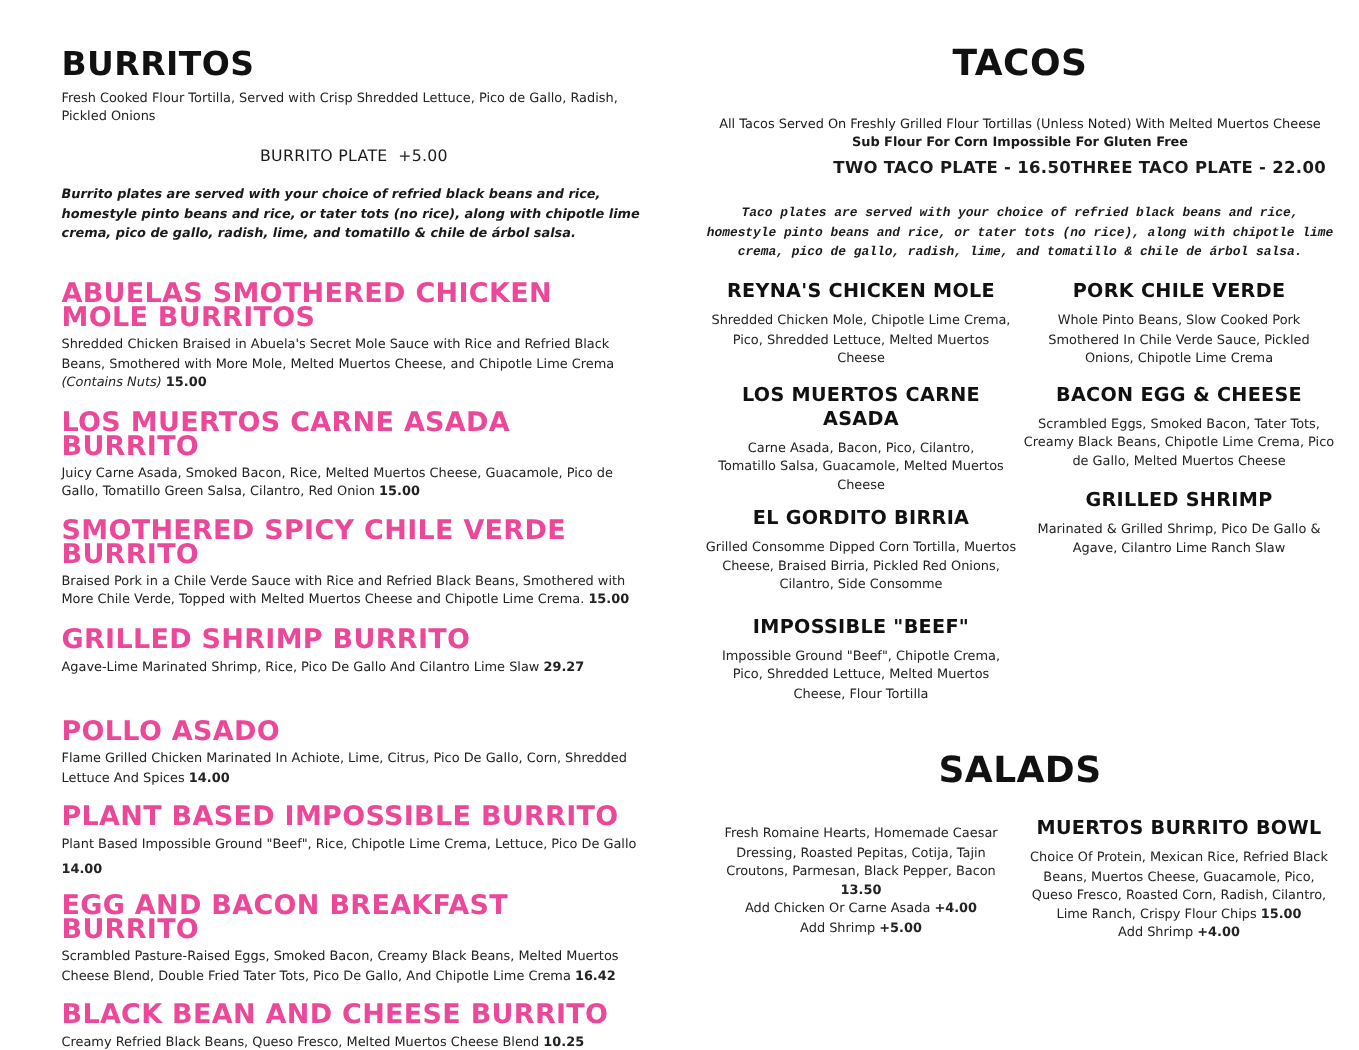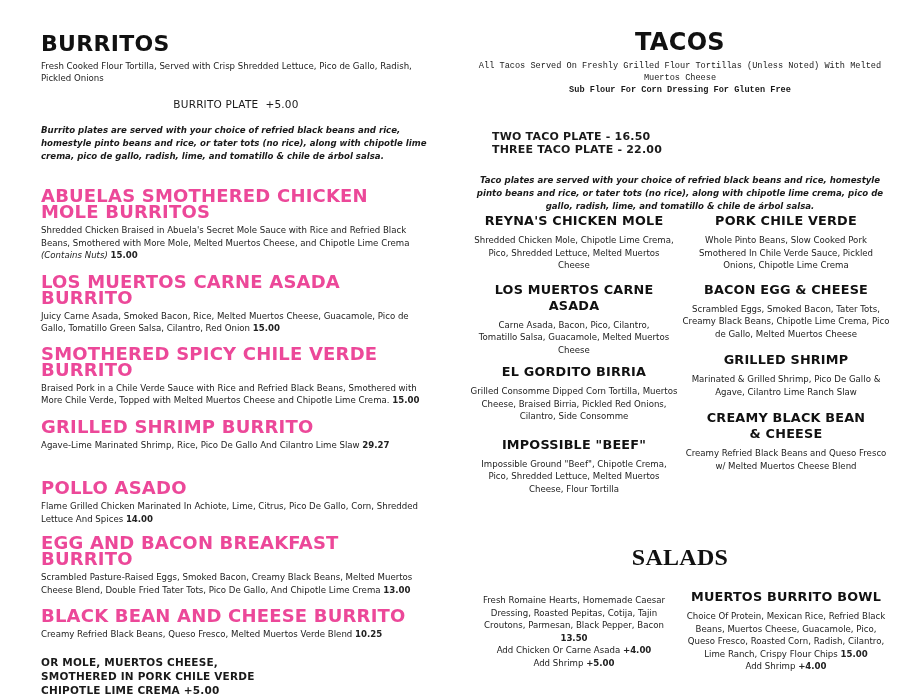--- a/index.html
+++ b/index.html
@@ -19,34 +19,34 @@
     .b-name { font-size: 18px; font-weight: 700; letter-spacing: 0.2px; line-height: 16px; color: #ec4899; }
     .b-desc { font-size: 8.6px; line-height: 12.5px; color: #222; margin-top: 4px; }
     .b-desc .price { font-weight: 700; }
     .b-desc .note { font-style: italic; }
 
     .smothered { font-size: 10.5px; font-weight: 900; line-height: 14px; letter-spacing: 0.2px; margin-top: 14px; }
 
     
     .right { position: absolute; left: 470px; top: 28px; width: 420px; }
     .sec-title-center { font-size: 24px; font-weight: 900; text-align: center; letter-spacing: 0.3px; line-height: 28px; color: #111; }
-    .t-intro { font-size: 8.6px; line-height: 12px; text-align: center; margin-top: 4px; font-family: Liberation Mono, monospace; }
+    .t-intro { font-size: 8.6px; line-height: 12px; text-align: center; margin-top: 21px; }
     .t-intro .bold { font-weight: 700; }
-    .plates-row { display: flex; justify-content: flex-end; margin-top: 34px; padding: 0 6px 0 22px; flex-direction: column; }
+    .plates-row { display: flex; justify-content: flex-end; margin-top: 4px; padding: 0 6px 0 22px; }
     .plates-row span { font-size: 11px; font-weight: 900; letter-spacing: 0.2px; }
-    .t-note { font-size: 8.6px; line-height: 13px; font-style: italic; font-weight: 700; text-align: center; margin-top: 18px; }
+    .t-note { font-size: 8.6px; line-height: 13px; font-style: italic; font-weight: 700; text-align: center; margin-top: 18px; font-family: Liberation Mono, monospace; }
 
-    .grid { display: flex; justify-content: space-between; }
+    .grid { display: flex; justify-content: space-between; margin-top: 12px; }
     .col { width: 208px; text-align: center; }
     .t-item { margin-bottom: 8px; }
     .t-name { font-size: 12.8px; font-weight: 700; letter-spacing: 0.2px; line-height: 16px; color: #111; }
     .t-desc { font-size: 8.6px; line-height: 12.5px; color: #222; margin-top: 5px; }
     .t-desc .price { font-weight: 700; }
 
-    .salads-title { margin-top: 40px; font-family: Liberation Serif, serif; }
+    .salads-title { margin-top: 22px; }
     .s-grid { display: flex; justify-content: space-between; margin-top: 18px; }
   </style>
 </head>
 <body>
 
 <div class="page">
 
   <section class="left">
     <h1 class="sec-title-left">BURRITOS</h1>
     <p class="intro">Fresh Cooked Flour Tortilla, Served with Crisp Shredded Lettuce, Pico de Gallo, Radish, Pickled Onions</p>
@@ -71,43 +71,47 @@
     <div class="b-item" style="margin-top:12px;">
       <div class="b-name">GRILLED SHRIMP BURRITO</div>
       <div class="b-desc"><span>Agave-Lime Marinated Shrimp, Rice, Pico De Gallo And Cilantro Lime Slaw</span> <span class="price">29.27</span></div>
     </div>
 
     <div class="b-item" style="margin-top:29px;">
       <div class="b-name">POLLO ASADO</div>
       <div class="b-desc"><span>Flame Grilled Chicken Marinated In Achiote, Lime, Citrus, Pico De Gallo, Corn, Shredded Lettuce And Spices</span> <span class="price">14.00</span></div>
     </div>
 
+    <div class="b-item" style="margin-top:12px;">
+      <div class="b-name">PLANT BASED IMPOSSIBLE BURRITO</div>
+      <div class="b-desc"><span>Plant Based Impossible Ground "Beef", Rice, Chipotle Lime Crema, Lettuce, Pico De Gallo</span><br><span class="price" style="display:inline-block;margin-top:4px;">14.00</span></div>
+    </div>
 
     <div class="b-item" style="margin-top:10px;">
       <div class="b-name">EGG AND BACON BREAKFAST BURRITO</div>
-      <div class="b-desc"><span>Scrambled Pasture-Raised Eggs, Smoked Bacon, Creamy Black Beans, Melted Muertos Cheese Blend, Double Fried Tater Tots, Pico De Gallo, And Chipotle Lime Crema</span> <span class="price">13.00</span></div>
+      <div class="b-desc"><span>Scrambled Pasture-Raised Eggs, Smoked Bacon, Creamy Black Beans, Melted Muertos Cheese Blend, Double Fried Tater Tots, Pico De Gallo, And Chipotle Lime Crema</span> <span class="price">16.42</span></div>
     </div>
 
     <div class="b-item" style="margin-top:12px;">
       <div class="b-name">BLACK BEAN AND CHEESE BURRITO</div>
-      <div class="b-desc"><span>Creamy Refried Black Beans, Queso Fresco, Melted Muertos Verde Blend</span> <span class="price">10.25</span></div>
+      <div class="b-desc"><span>Creamy Refried Black Beans, Queso Fresco, Melted Muertos Cheese Blend</span> <span class="price">10.25</span></div>
     </div>
 
     <div class="smothered">
       <div>OR MOLE, MUERTOS CHEESE,</div>
       <div>SMOTHERED IN PORK CHILE VERDE</div>
       <div>CHIPOTLE LIME CREMA +5.00</div>
     </div>
   </section>
 
   <section class="right">
     <h1 class="sec-title-center">TACOS</h1>
     <p class="t-intro">
       <span>All Tacos Served On Freshly Grilled Flour Tortillas (Unless Noted) With Melted Muertos Cheese</span><br>
-      <span class="bold">Sub Flour For Corn Dressing For Gluten Free</span>
+      <span class="bold">Sub Flour For Corn Impossible For Gluten Free</span>
     </p>
     <div class="plates-row">
       <span>TWO TACO PLATE - 16.50</span>
       <span>THREE TACO PLATE - 22.00</span>
     </div>
     <p class="t-note">Taco plates are served with your choice of refried black beans and rice, homestyle pinto beans and rice, or tater tots (no rice), along with chipotle lime crema, pico de gallo, radish, lime, and tomatillo &amp; chile de árbol salsa.</p>
 
     <div class="grid">
       <div class="col">
         <div class="t-item">
@@ -134,24 +138,20 @@
           <div class="t-desc">Whole Pinto Beans, Slow Cooked Pork Smothered In Chile Verde Sauce, Pickled Onions, Chipotle Lime Crema</div>
         </div>
         <div class="t-item" style="margin-top:10px;">
           <div class="t-name">BACON EGG &amp; CHEESE</div>
           <div class="t-desc">Scrambled Eggs, Smoked Bacon, Tater Tots, Creamy Black Beans, Chipotle Lime Crema, Pico de Gallo, Melted Muertos Cheese</div>
         </div>
         <div class="t-item" style="margin-top:12px;">
           <div class="t-name">GRILLED SHRIMP</div>
           <div class="t-desc">Marinated &amp; Grilled Shrimp, Pico De Gallo &amp; Agave, Cilantro Lime Ranch Slaw</div>
         </div>
-        <div class="t-item" style="margin-top:12px;">
-          <div class="t-name" style="padding:0 18px;">CREAMY BLACK BEAN &amp; CHEESE</div>
-          <div class="t-desc">Creamy Refried Black Beans and Queso Fresco w/ Melted Muertos Cheese Blend</div>
-        </div>
       </div>
     </div>
 
     <h1 class="sec-title-center salads-title">SALADS</h1>
 
     <div class="s-grid">
       <div class="col">
         <div class="t-desc" style="padding:0 10px;">
           <span>Fresh Romaine Hearts, Homemade Caesar Dressing, Roasted Pepitas, Cotija, Tajin Croutons, Parmesan, Black Pepper, Bacon</span> <span class="price">13.50</span><br>
           <span>Add Chicken Or Carne Asada</span> <span class="price">+4.00</span><br>

